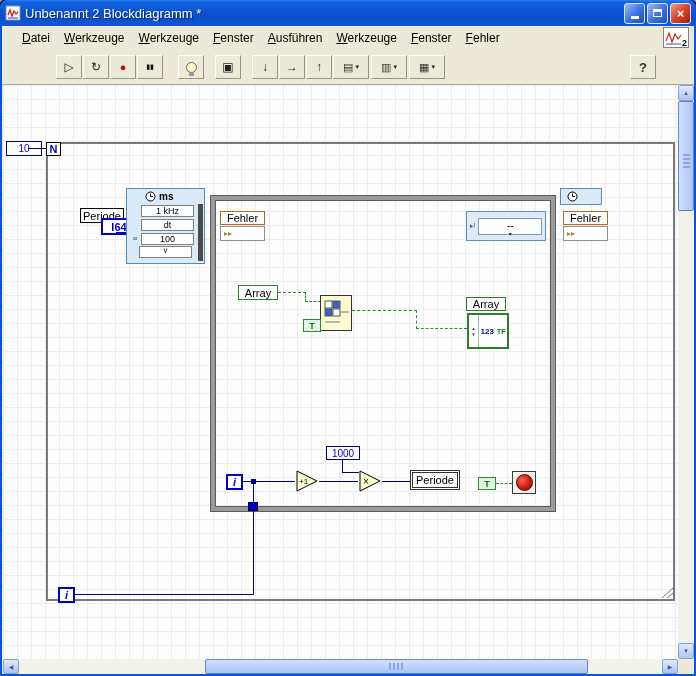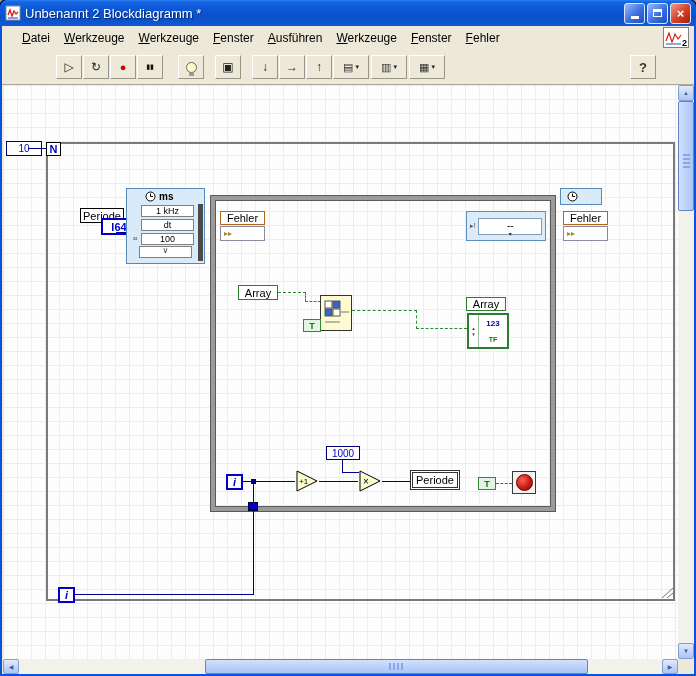--- a/index.html
+++ b/index.html
@@ -60,21 +60,21 @@
   .greenbox{background:#fff;border:1px solid #2e7d2e;font-size:11px;display:flex;align-items:center;justify-content:center;}
   .tfbox{background:#e4f4e4;border:1px solid #2e8b2e;color:#0a7a0a;font-size:9px;font-weight:bold;display:flex;align-items:center;justify-content:center;}
   .iterm{background:#fff;border:2px solid #0000c8;color:#0000c8;font-weight:bold;font-style:italic;font-size:11px;display:flex;align-items:center;justify-content:center;}
   .numconst{background:#fff;border:1px solid #000078;color:#0000c8;font-size:10px;display:flex;align-items:center;justify-content:center;}
   .ind{background:#fff;border:3px double #333;font-size:11px;display:flex;align-items:center;justify-content:center;}
   .tunnel{background:#0000c8;border:1px solid #000030;}
   .stopterm{background:#f4f4ee;border:1px solid #3a3a3a;display:flex;align-items:center;justify-content:center;}
   .stopbtn{width:15px;height:15px;border-radius:50%;border:1px solid #600;background:radial-gradient(circle at 35% 35%,#ff6050,#c01810 60%,#8c0c08);}
   .arrterm{background:#fff;border:2px solid #2e7d2e;display:flex;}
   .arrterm .idxcol{width:9px;border-right:1px solid #9ac09a;display:flex;flex-direction:column;align-items:center;justify-content:center;font-size:5px;color:#333;}
-  .arrterm .main{flex:1;display:flex;flex-direction:column;align-items:center;justify-content:space-around;}
+  .arrterm .main{flex:1;display:flex;flex-direction:row;align-items:center;justify-content:space-around;}
   .arrterm .digits{font-size:8px;color:#0000a0;font-weight:bold;}
   .arrterm .bools{font-size:7px;color:#0a7a0a;font-weight:bold;}
   .errdisp{background:#dcebf8;border:1px solid #5a8fc0;display:flex;align-items:center;padding:0 3px;gap:3px;}
   .errdisp .eglyph{font-size:7px;color:#555;}
   .errdisp .efield{flex:1;background:#fff;border:1px solid #7f9db9;height:15px;font-size:10px;text-align:center;line-height:14px;position:relative;}
   .errdisp .efarr{position:absolute;left:50%;bottom:-7px;transform:translateX(-50%);font-size:6px;color:#333;}
   
   .vscroll{position:absolute;left:676px;top:59px;width:16px;height:574px;background:#f2f1ea;}
   .hscroll{position:absolute;left:1px;top:633px;width:675px;height:15px;background:#f2f1ea;display:flex;align-items:center;}
   .sb-btn{background:linear-gradient(180deg,#e0eafc,#aec4f2);border:1px solid #7da2ce;border-radius:2px;display:flex;align-items:center;justify-content:center;font-size:6px;color:#3b5e9b;box-sizing:border-box;}

